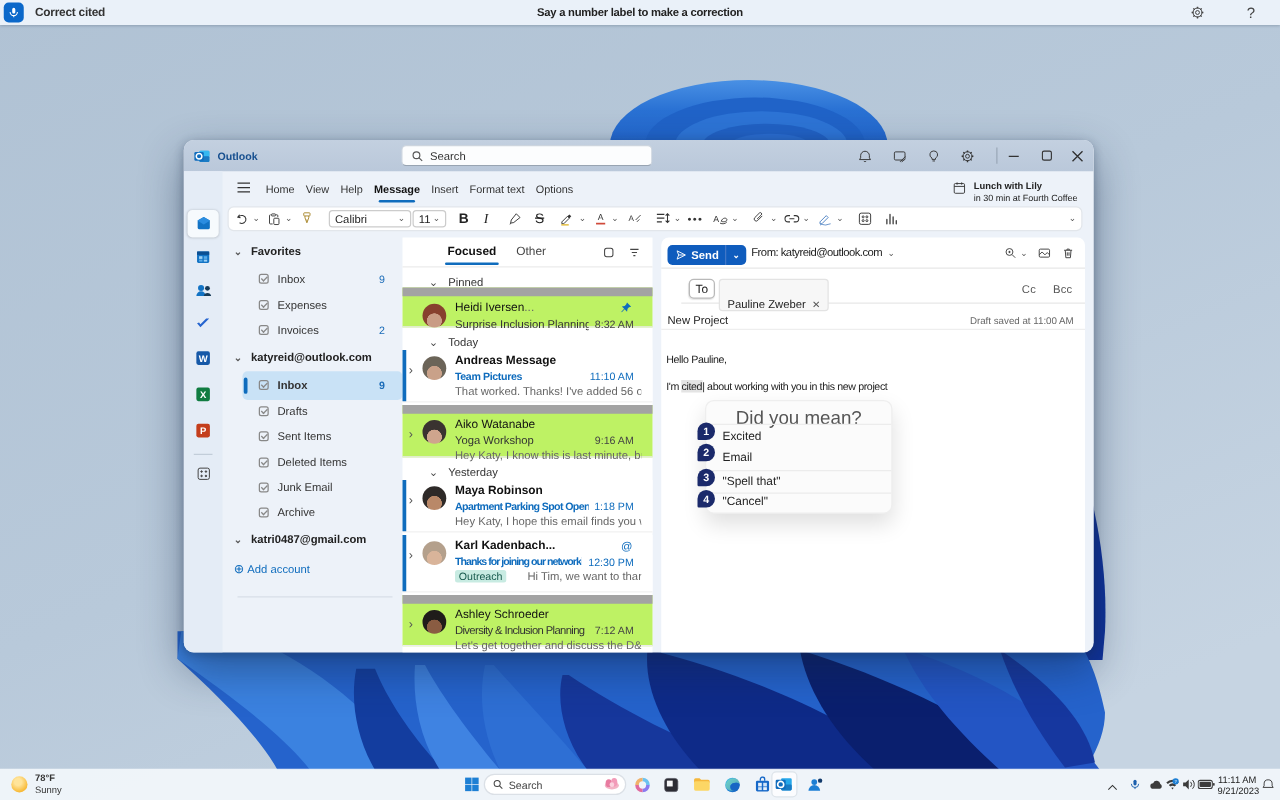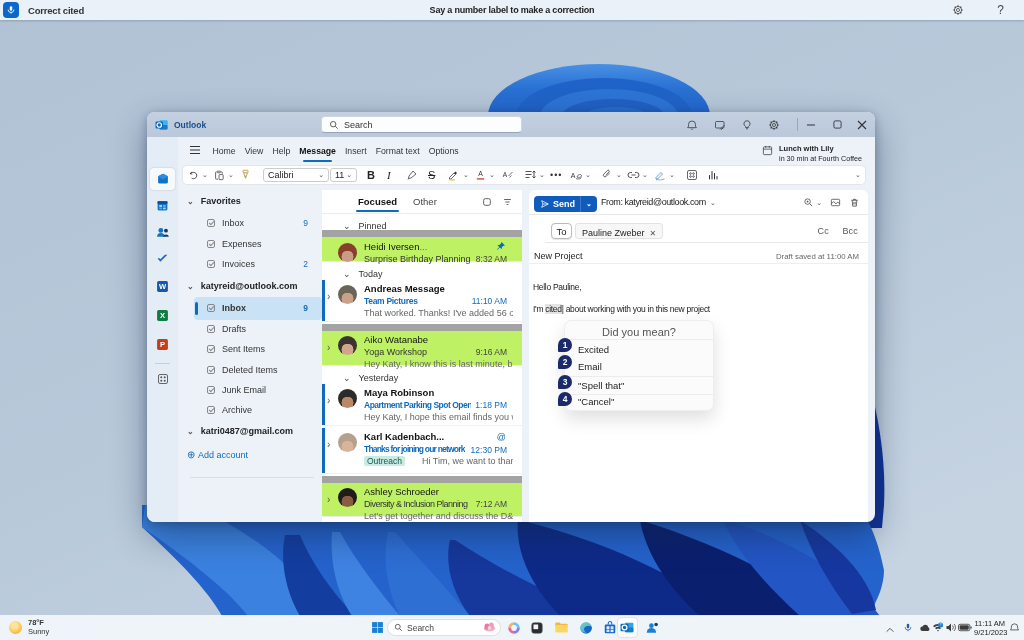--- a/index.html
+++ b/index.html
@@ -83,30 +83,30 @@
 #compose { position:absolute; left:382px; top:78px; width:339px; bottom:0; background:#fff; border-radius:6px 6px 0 0; font-size:10px; }
 .crow1 { position:absolute; left:0; right:0; top:0; height:25px; border-bottom:1px solid #e8e8e8; }
 .sendbtn { position:absolute; left:5px; top:6px; height:16px; display:flex; border-radius:4px; overflow:hidden; background:#0f5cbd; color:#fff; font-size:9px; font-weight:bold; }
 .sendmain { display:flex; align-items:center; gap:3px; padding:0 5px 0 6px; }
 .senddrop { display:flex; align-items:center; padding:0 5px; border-left:1px solid #4076c6; font-size:7px; }
 .fromlbl { position:absolute; left:72px; top:7px; font-size:9px; letter-spacing:-0.4px; color:#222; }
 .dchev { color:#555; font-size:7px; }
 .crico { position:absolute; right:8px; top:7px; display:flex; align-items:center; }
 .crow2 { position:absolute; left:16px; right:0; top:25px; height:28px; border-bottom:1px solid #e8e8e8; }
 .tobtn { position:absolute; left:6px; top:8px; width:21px; height:16px; border:1px solid #b9b9b9; border-radius:4px; text-align:center; line-height:15px; font-size:9.5px; color:#222; background:#fff; box-shadow:0 1px 1px rgba(0,0,0,.1); }
-.chip { position:absolute; left:30px; top:8px; height:16px; line-height:15px; border:1px solid #e3e3e3; background:#f7f7f7; border-radius:3px; padding:2px 6px; font-size:9px; color:#222; }
+.chip { position:absolute; left:30px; top:8px; height:16px; line-height:15px; border:1px solid #e3e3e3; background:#f7f7f7; border-radius:3px; padding:12px 6px; font-size:9px; color:#222; }
 .ccbcc { position:absolute; right:10px; top:11px; font-size:9px; color:#555; letter-spacing:.2px; }
 .crow3 { position:absolute; left:0; right:0; top:53px; height:21px; border-bottom:1px solid #eee; font-size:9px; color:#222; }
 .subj { position:absolute; left:5px; top:8px; }
 .draft { position:absolute; right:9px; top:9px; font-size:7.8px; color:#666; }
 .cbody { position:absolute; left:0; right:0; top:74px; bottom:0; font-size:8.5px; letter-spacing:-0.3px; color:#222; }
 .hl { background:#e4e4e4; }
 
 .popup { position:absolute; left:35px; top:130px; width:150px; height:91px; background:#fbfbfb; border:1px solid #eee; border-radius:7px; box-shadow:0 8px 18px rgba(0,0,0,.13); }
-.ptitle { position:absolute; top:5px; left:0; right:0; text-align:center; font-size:11px; color:#555; }
+.ptitle { position:absolute; top:5px; left:0; right:0; text-align:center; font-size:15px; color:#555; }
 .pdiv { position:absolute; left:0; right:0; height:1px; background:#ececec; }
 .pitem { position:absolute; left:13px; font-size:9.5px; color:#222; height:13px; }
 .pb { position:absolute; left:-7px; width:14px; height:14px; background:#1b2a6b; color:#fff; font-size:8.5px; font-weight:bold; text-align:center; line-height:14px; border-radius:7px 7px 7px 1px; }
 
 #taskbar { position:absolute; left:0; top:615px; width:1024px; height:25px; background:rgba(242,246,251,.93); z-index:40; }
 #taskbar .widget { position:absolute; left:9px; top:3px; display:flex; align-items:center; gap:6px; }
 #taskbar .sun { width:13px; height:13px; border-radius:50%; background:radial-gradient(circle at 42% 35%, #ffe49a 25%, #f7b62e 75%, #eda117); }
 #taskbar .wtxt { font-size:7.5px; color:#333; line-height:9px; }
 #taskbar .wtxt b { font-size:7.5px; }
 .tbi { position:absolute; top:4px; width:17px; height:17px; display:flex; align-items:center; justify-content:center; }
@@ -444,21 +444,21 @@
           <svg width="11" height="10" viewBox="0 0 24 24" stroke="#444" stroke-width="2" fill="none">
             <path d="M4 6 h16 M7 12 h10 M10 18 h4"></path>
           </svg>
         </span>
     </div>
     <div class="ghead" style="top:29px;"><span class="gch">⌄</span>Pinned</div>
     <div class="mrow read" style="top:40px;height:32px;">
       <div class="av av1" style="top:6px;"></div>
       <div class="ml" style="top:4px;">
           <div class="mname">Heidi Iversen<span style="color:#666;">...</span></div>
-      <div class="msub">Surprise Birthday Planning</div>
+      <div class="msub">Surprise Inclusion Planning</div>
         </div>
       <span class="pin"><svg width="10" height="10" viewBox="0 0 24 24" fill="#0f6cbd">
             <path d="M13.5 2.5 l8 8 -4.2 1.2 -2.8 2.8 -1 5.5 -4.5 -4.5 -5.5 5.5 -1 -1 5.5 -5.5 -4.5 -4.5 5.5 -1 2.8 -2.8 Z"></path>
           </svg></span>
         <span class="rtime" style="top:17px;">8:32 AM</span>
     </div>
     <div class="ghead" style="top:77px;text-align:right;"><span class="gch">⌄</span>Today</div>
     <div class="mrow unread" style="top:90px;">
       <div class="exp">›</div>
         <div class="av av2"></div>

